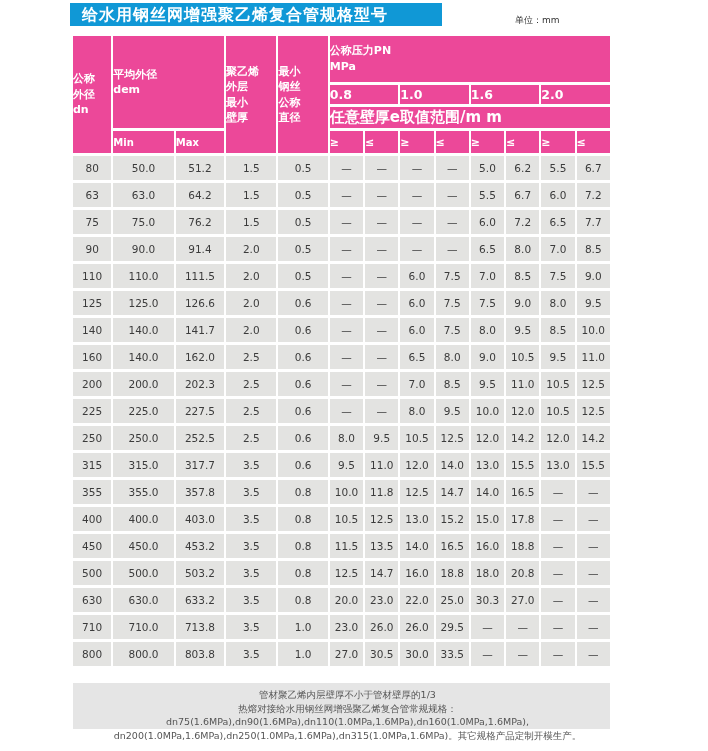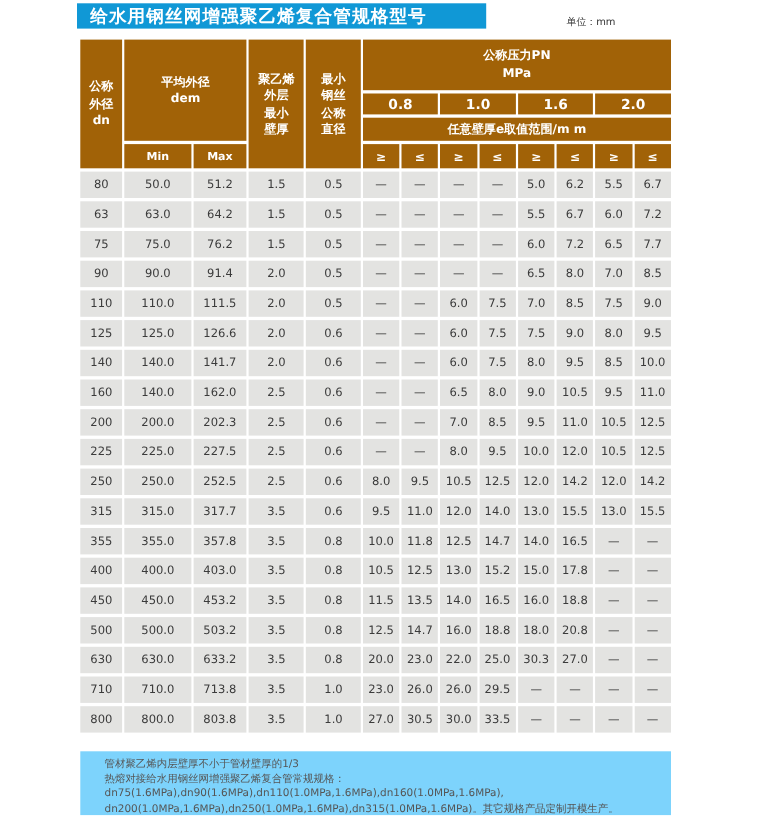--- a/index.html
+++ b/index.html
@@ -14,37 +14,37 @@
     white-space:nowrap;
   }
   .unit {
     position:absolute; left:515px; top:14px; font-size:9px; color:#333333;
   }
   table.spec {
     position:absolute; left:71px; top:33px; width:541px;
     border-collapse:separate; border-spacing:2px 3px; table-layout:fixed;
   }
   table.spec th {
-    background:#a16207; color:#ffffff; text-align:center; vertical-align:middle;
+    background:#ec4899; color:#ffffff; text-align:left; vertical-align:middle;
     font-weight:bold; padding:0; margin:0;
   }
   table.spec td {
     background:#E3E3E1; color:#3b3b3b; text-align:center; vertical-align:middle;
     font-size:10.5px; height:24px; padding:0; line-height:24px; white-space:nowrap;
   }
   .th-cjk      { font-size:11px; line-height:1.4; white-space:pre-line; }
   .th-pn       { font-size:11px; line-height:1.5; white-space:pre-line; height:46px; }
   .th-press    { font-size:12.5px; height:19px; }
-  .th-range    { font-size:11px; height:21px; }
+  .th-range    { font-size:15px; height:21px; }
   .th-sym      { font-size:11px; height:22px; }
   .th-minmax   { font-size:10px; height:22px; }
   .notes {
-    position:absolute; left:73px; top:683px; width:537px; height:58px;
-    background:#7dd3fc; box-sizing:border-box; padding:5px 10px 0 22px;
-    font-size:9.5px; color:#555555; line-height:13.5px;
+    position:absolute; left:73px; top:683px; width:537px; height:46px;
+    background:#e5e5e5; box-sizing:border-box; padding:5px 10px 0 22px;
+    font-size:9.5px; color:#555555; line-height:13.5px;text-align:center;
   }
 </style>
 </head>
 <body>
 
 <div class="page">
 
   <div class="banner">
     <span>给水用钢丝网增强聚乙烯复合管规格型号</span>
   </div>

